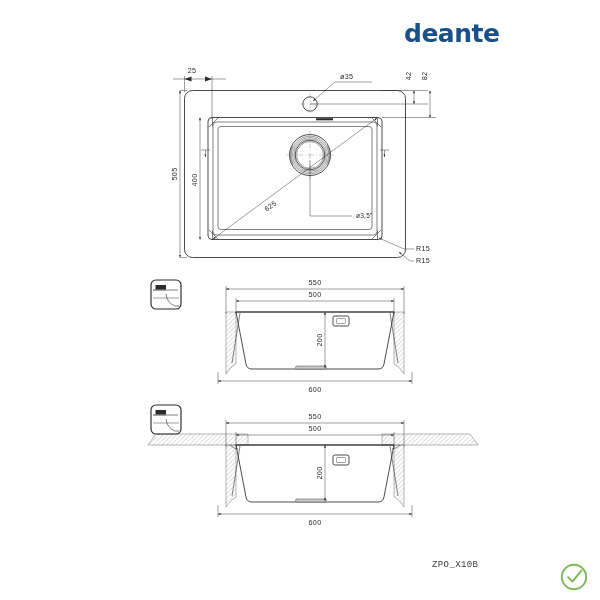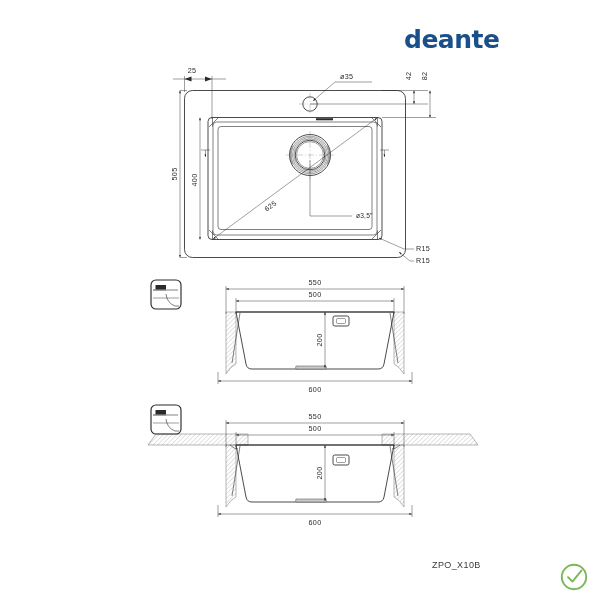--- a/index.html
+++ b/index.html
@@ -6,31 +6,31 @@
   body{
     width:600px;height:600px;
     background:#ffffff;
     font-family:"Liberation Sans", sans-serif;
     overflow:hidden;
     position:relative;
   }
   #sheet{position:absolute;inset:0;}
   svg.draw{position:absolute;left:0;top:0;width:600px;height:600px;}
   .logo{
-    position:absolute;left:398px;top:27px;width:100px;height:30px;
-    display:flex;align-items:flex-start;gap:6px;
+    position:absolute;left:398px;top:16px;width:100px;height:30px;
+    display:flex;align-items:flex-end;gap:6px;
   }
   .logo-word{
     color:#1a4f8a;font-size:25px;font-weight:700;letter-spacing:-0.5px;
     font-family:"DejaVu Sans", sans-serif;line-height:1;
   }
   .code{
     position:absolute;left:432px;top:560px;
     font-size:9px;color:#3a3a3a;letter-spacing:0.4px;
-    font-family:Liberation Sans, sans-serif;
+    font-family:Liberation Mono, monospace;
   }
   .check{position:absolute;left:558px;top:561px;width:32px;height:32px;}
   text{fill:#2b2b2b;font-family:"Liberation Sans", sans-serif;}
   .dimtxt{font-size:7.2px;letter-spacing:0.3px;}
   .dimtxt-sm{font-size:6.6px;letter-spacing:0.2px;}
   .ln{stroke:#2b2b2b;fill:none;}
   .thin{stroke-width:0.6;}
   .thinner{stroke-width:0.45;}
   .med{stroke-width:0.85;}
   .thick{stroke-width:1.15;}

